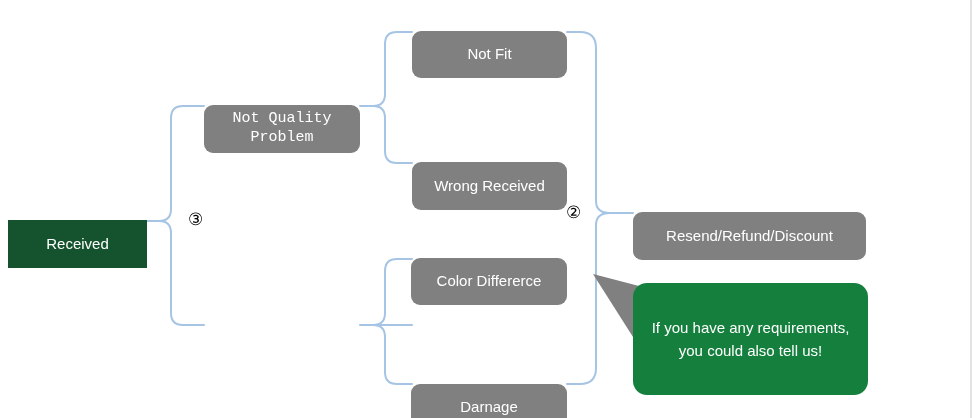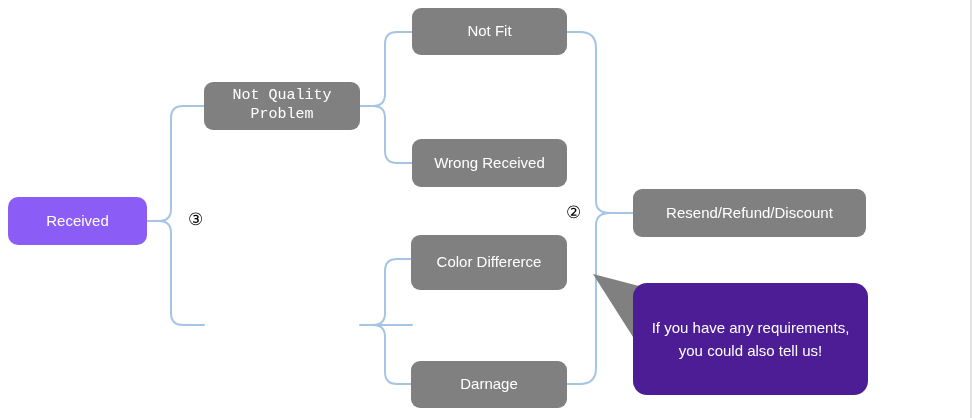--- a/index.html
+++ b/index.html
@@ -21,38 +21,39 @@
     align-items: center;
     justify-content: center;
     text-align: center;
     color: #ffffff;
     font-size: 15px;
     line-height: 1.25;
     border-radius: 9px;
     background: #808080;
     box-sizing: border-box;
     padding: 2px 16px;
+    margin-top: 23px;
   }
   .node.root {
-    background: #8b5cf6;
-    border-radius: 10px;
+    background: #14532d;
+    border-radius: 0;
   }
   .marker {
     position: absolute;
     color: #000000;
     font-size: 17px;
     line-height: 1;
   }
   .callout-body {
     position: absolute;
     left: 633px;
     top: 283px;
     width: 235px;
     height: 112px;
-    background: #4c1d95;
+    background: #15803d;
     border-radius: 14px;
     color: #ffffff;
     font-size: 15px;
     line-height: 1.55;
     display: flex;
     align-items: center;
     justify-content: center;
     text-align: center;
     box-sizing: border-box;
     padding: 6px 14px;
@@ -102,21 +103,21 @@
 
   <div class="node root" style="left:8px; top:197px; width:139px; height:48px;">Received</div>
 
   <div class="node" style="left:204px; top:82px; width:156px; height:48px;font-family:Liberation Mono, monospace;">Not Quality Problem</div>
 
 
   <div class="node" style="left:412px; top:8px; width:155px; height:47px;">Not Fit</div>
 
   <div class="node" style="left:412px; top:139px; width:155px; height:48px;">Wrong Received</div>
 
-  <div class="node" style="left:411px; top:235px; width:156px; height:55px;">Color Differerce</div>
+  <div class="node" style="left:411px; top:235px; width:156px; height:47px;">Color Differerce</div>
 
 
   <div class="node" style="left:411px; top:361px; width:156px; height:47px;">Darnage</div>
 
   <div class="node" style="left:633px; top:189px; width:233px; height:48px; padding:8px 10px;">Resend/Refund/Discount</div>
 
   <div class="marker" style="left:188px; top:211px;">③</div>
 
   <div class="marker" style="left:566px; top:204px;">②</div>
 

